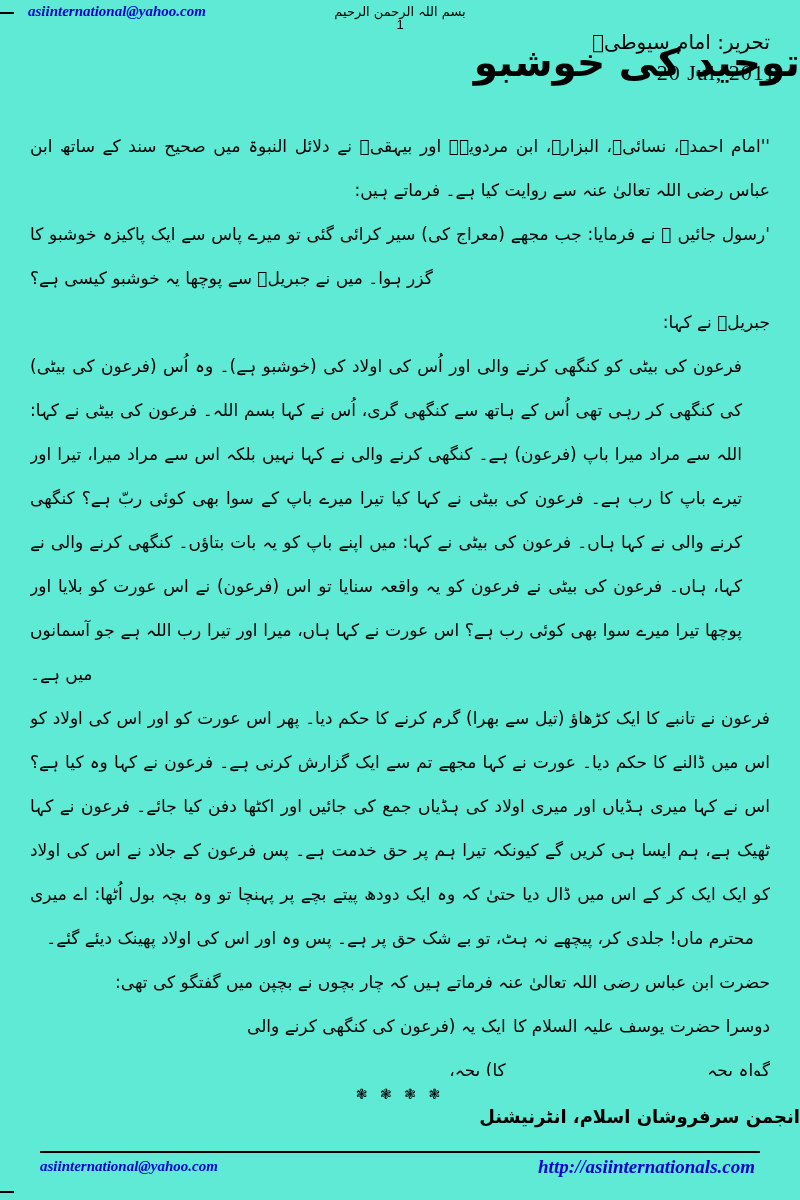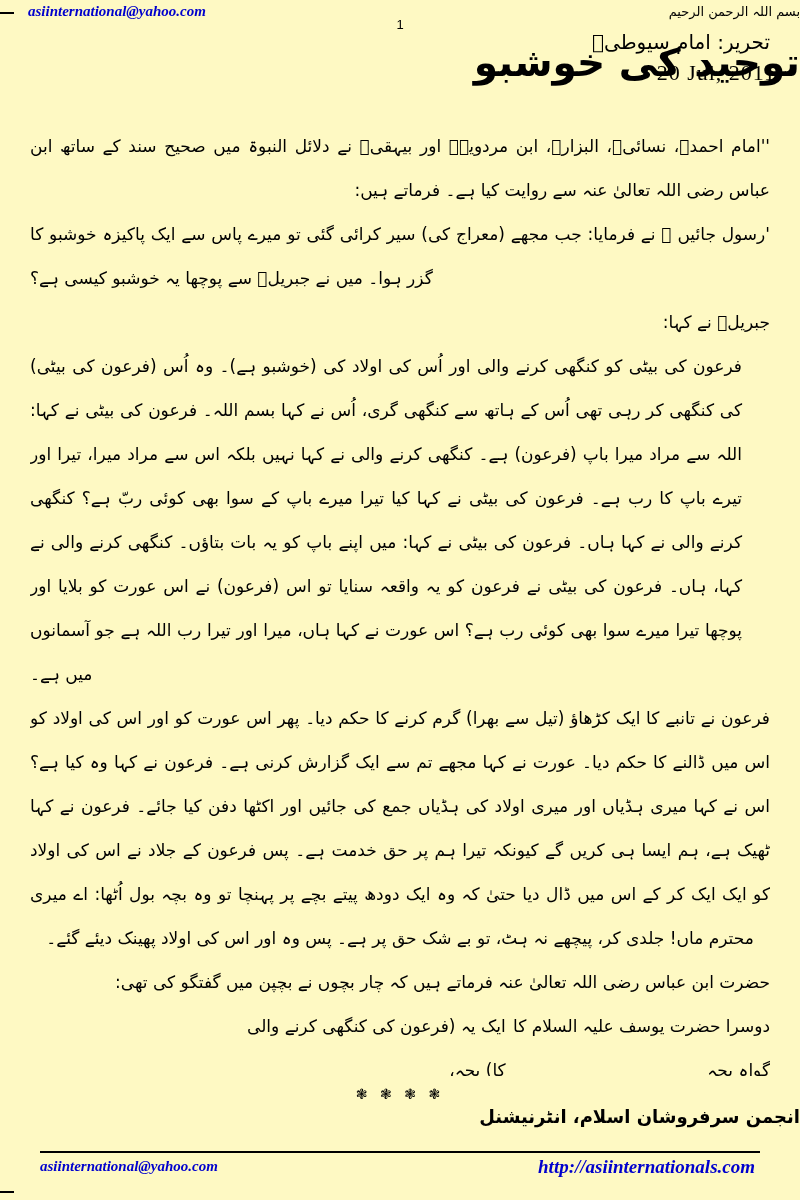--- a/index.html
+++ b/index.html
@@ -1,38 +1,38 @@
 <!DOCTYPE html>
 <html lang="ur"><head>
 <meta charset="utf-8">
 <style>
   html,body{margin:0;padding:0;background:#888;}
   .page{
     position:relative;
     width:800px;height:1200px;
     margin:0 auto;
-    background:#fef9c3;
+    background:#5eead4;
     overflow:hidden;
     font-family:"DejaVu Sans",sans-serif;
     color:#000;
   }
   
   .edge-dash{position:absolute;left:0;width:14px;height:2px;background:#000;}
   .edge-dash.top{top:12px;}
   .edge-dash.bottom{top:1191px;}
   
   .link-text{
     font-family:"Liberation Serif",serif;
     font-style:italic;font-weight:bold;
     color:#0000cd;
   }
   .hdr-email{position:absolute;left:28px;top:3px;font-size:15px;}
   .bismillah{
     position:absolute;left:0;right:0;top:4px;
-    font-size:13px;direction:rtl;
+    text-align:center;font-size:13px;direction:rtl;
   }
   .page-num{
     position:absolute;left:0;right:0;top:17px;
     text-align:center;font-size:13px;
     font-family:"Liberation Sans",sans-serif;
   }
   .byline{
     position:absolute;right:30px;top:30px;
     font-size:20px;direction:rtl;
   }

